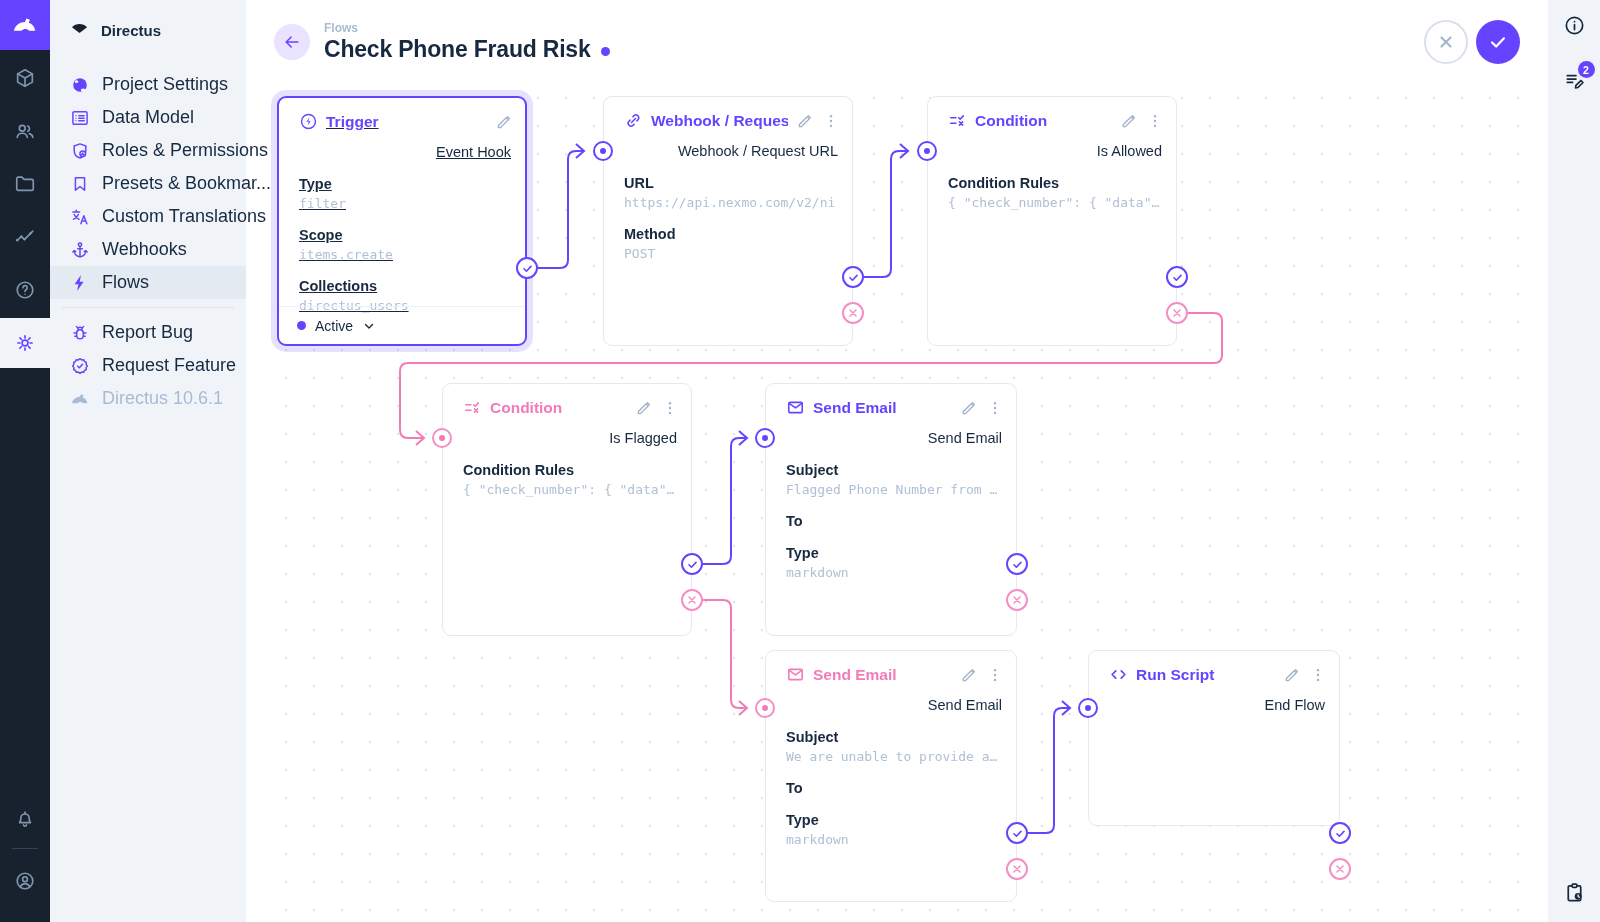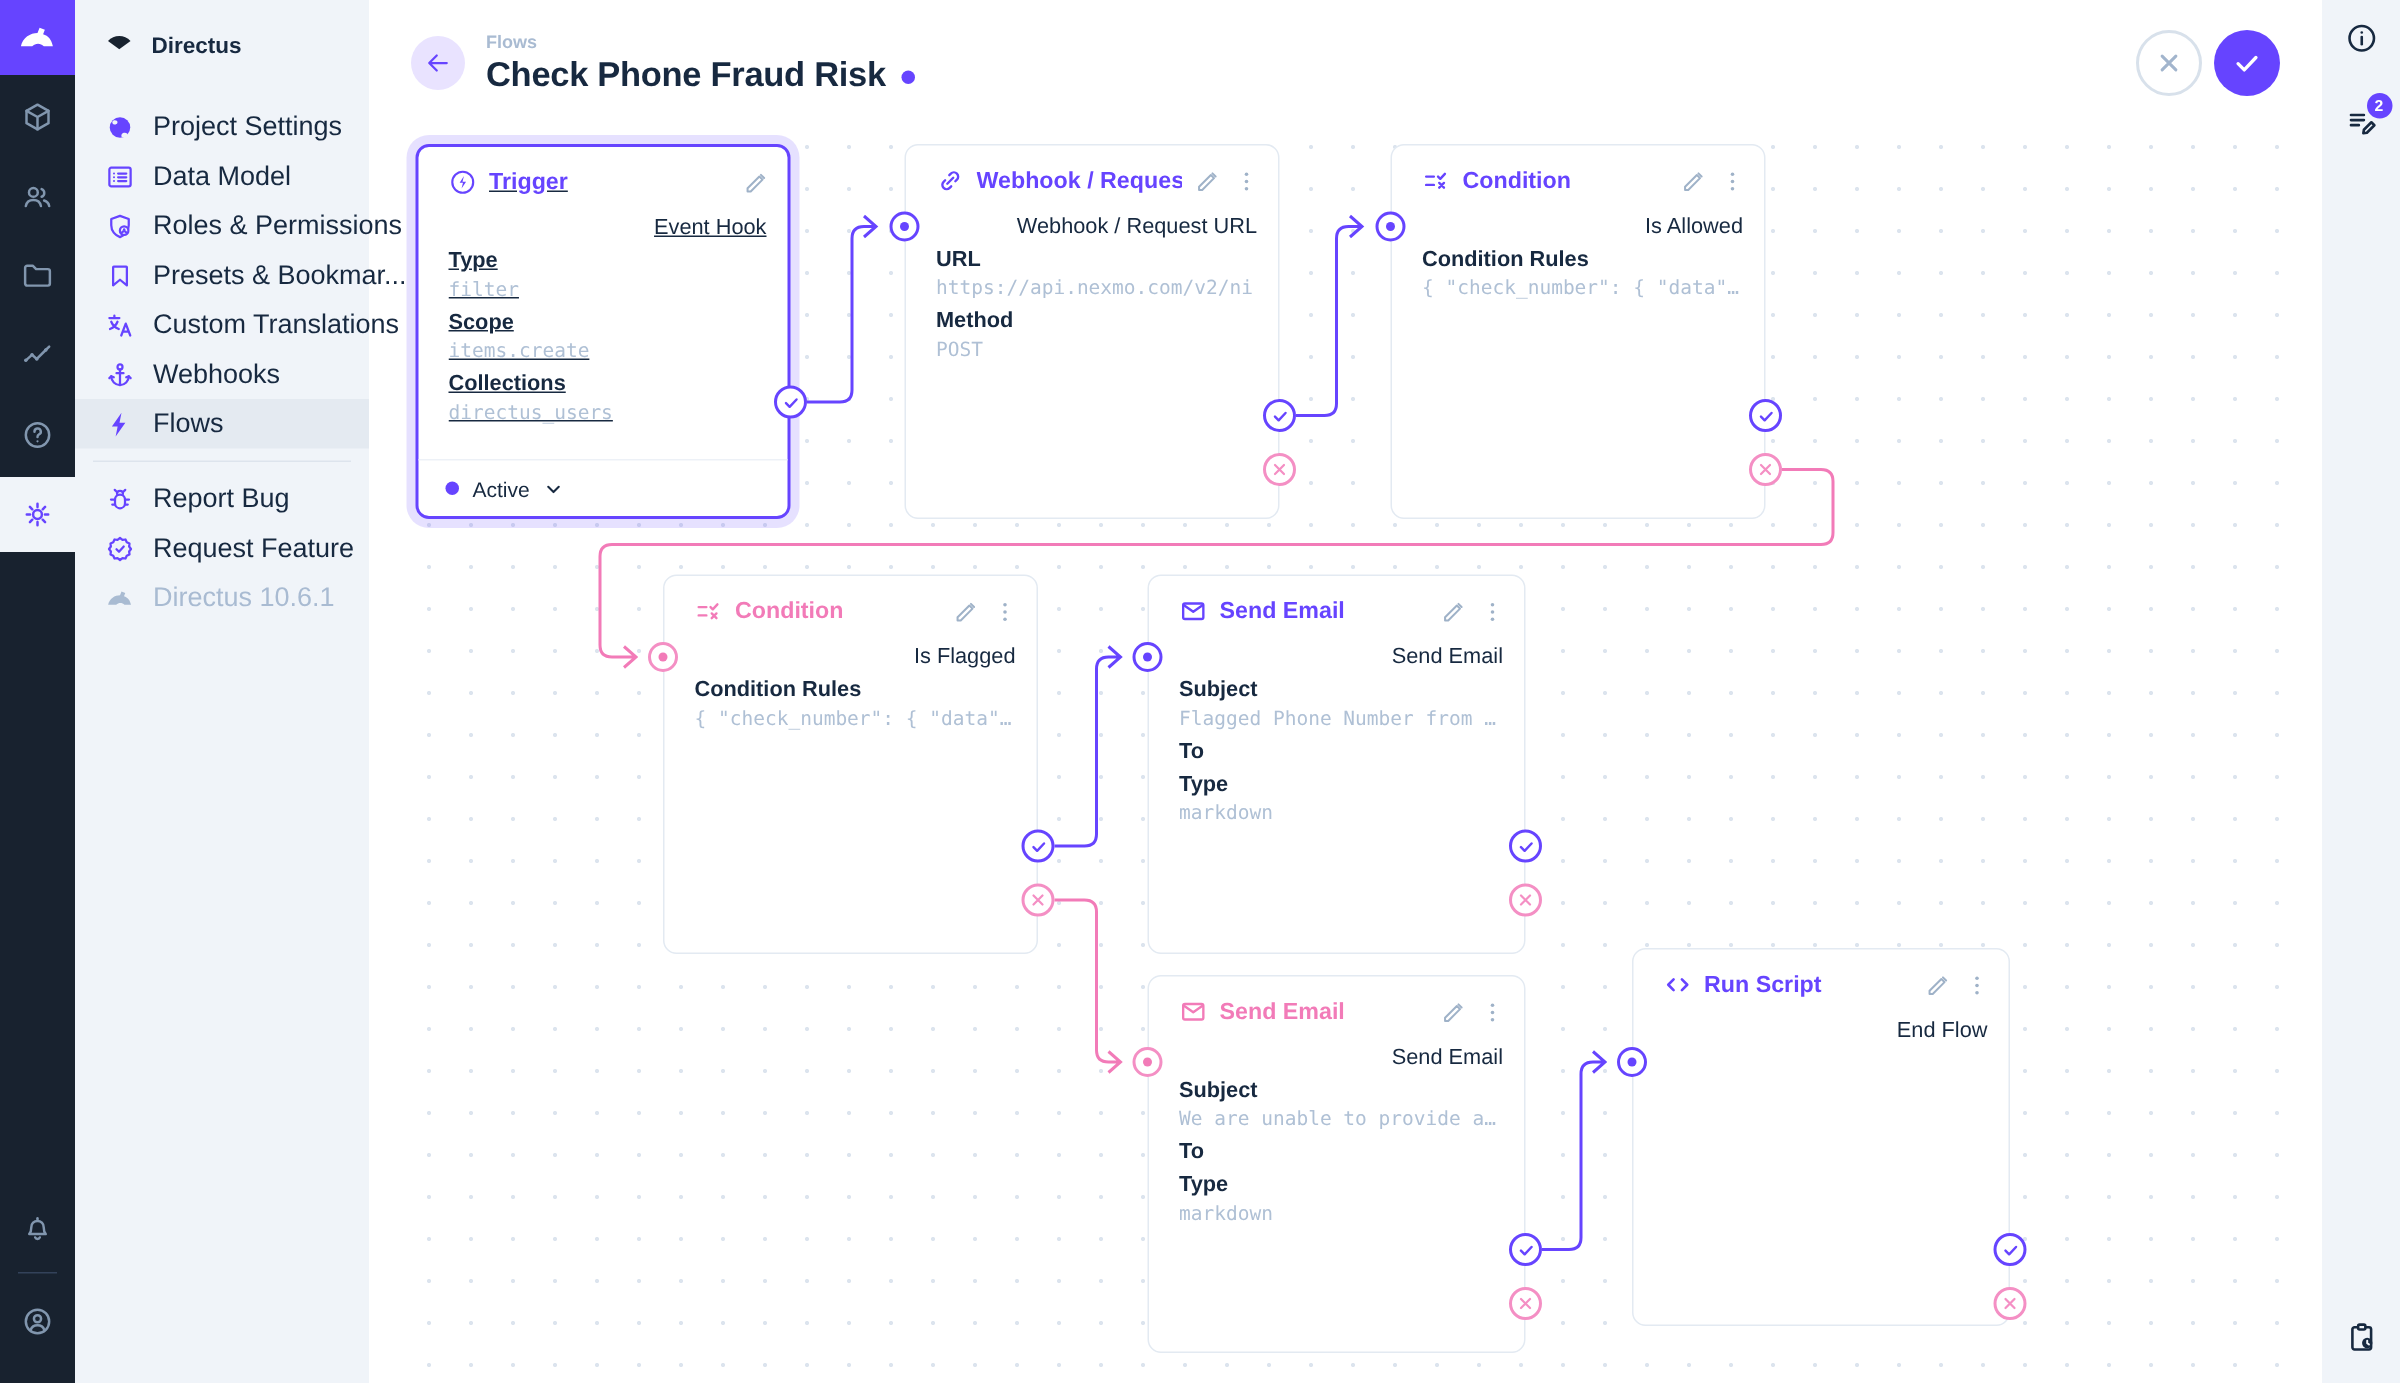--- a/index.html
+++ b/index.html
@@ -84,21 +84,21 @@
     padding:14px 12px 0 20px; }
   .n-icon { width:19px; height:19px; flex:0 0 19px; display:flex;
     align-items:center; justify-content:center; }
   .purple .n-icon, .purple .n-title { color:#6644FF; }
   .pink .n-icon, .pink .n-title { color:#F27BB8; }
   .n-title { font-size:15.5px; font-weight:700; flex:1 1 auto; min-width:0;
     white-space:nowrap; overflow:hidden; }
   .hicon { color:#9FB2C8; flex:0 0 auto; cursor:pointer; display:flex; }
   .node-body { padding:11px 14px 0 20px; font-size:14.5px; color:#172940; }
   .n-name { line-height:20px;text-align:right; }
-  .f-label { font-weight:700; margin-top:2px; line-height:20px; }
+  .f-label { font-weight:700; margin-top:12px; line-height:20px; }
   .f-value { font-family:"DejaVu Sans Mono", monospace; font-size:13px;
     color:#AFC0D5; line-height:19px; white-space:nowrap; overflow:hidden; }
   .node-footer { position:absolute; left:0; right:0; bottom:0; height:38px;
     border-top:1px solid #EDF1F7; display:flex; align-items:center; gap:9px;
     padding-left:18px; font-size:14px; font-weight:500; cursor:pointer; }
   .status-dot { width:9px; height:9px; border-radius:50%; background:#6644FF; }
   .node-footer .chev { color:#172940; display:flex; }
 
   
   .handle { position:absolute; width:22px; height:22px; border-radius:50%;
@@ -557,21 +557,21 @@
       <div class="node-body">
         <div class="n-name">Send Email</div>
         <div class="f-label">Subject</div>
         <div class="f-value">We are unable to provide a…</div>
         <div class="f-label">To</div>
         <div class="f-label">Type</div>
         <div class="f-value">markdown</div>
       </div>
     </div>
 
-    <div class="node purple" style="left:842px;top:548px;width:252px;height:252px">
+    <div class="node purple" style="left:842px;top:566px;width:252px;height:176px">
       <div class="node-header">
         <span class="n-icon">
           <svg class="si" width="19" height="19" viewBox="0 0 24 24" style="stroke-width:2.2">
               <path d="M8.5 7.5L4 12l4.5 4.5M15.5 7.5L20 12l-4.5 4.5"></path>
             </svg>
         </span>
         <span class="n-title">Run Script</span>
         <span class="hicon">
           <svg class="si" width="18" height="18" viewBox="0 0 24 24">
               <path d="M4.5 16.7V19.5h2.8L17.8 9 15 6.2 4.5 16.7z"></path>

